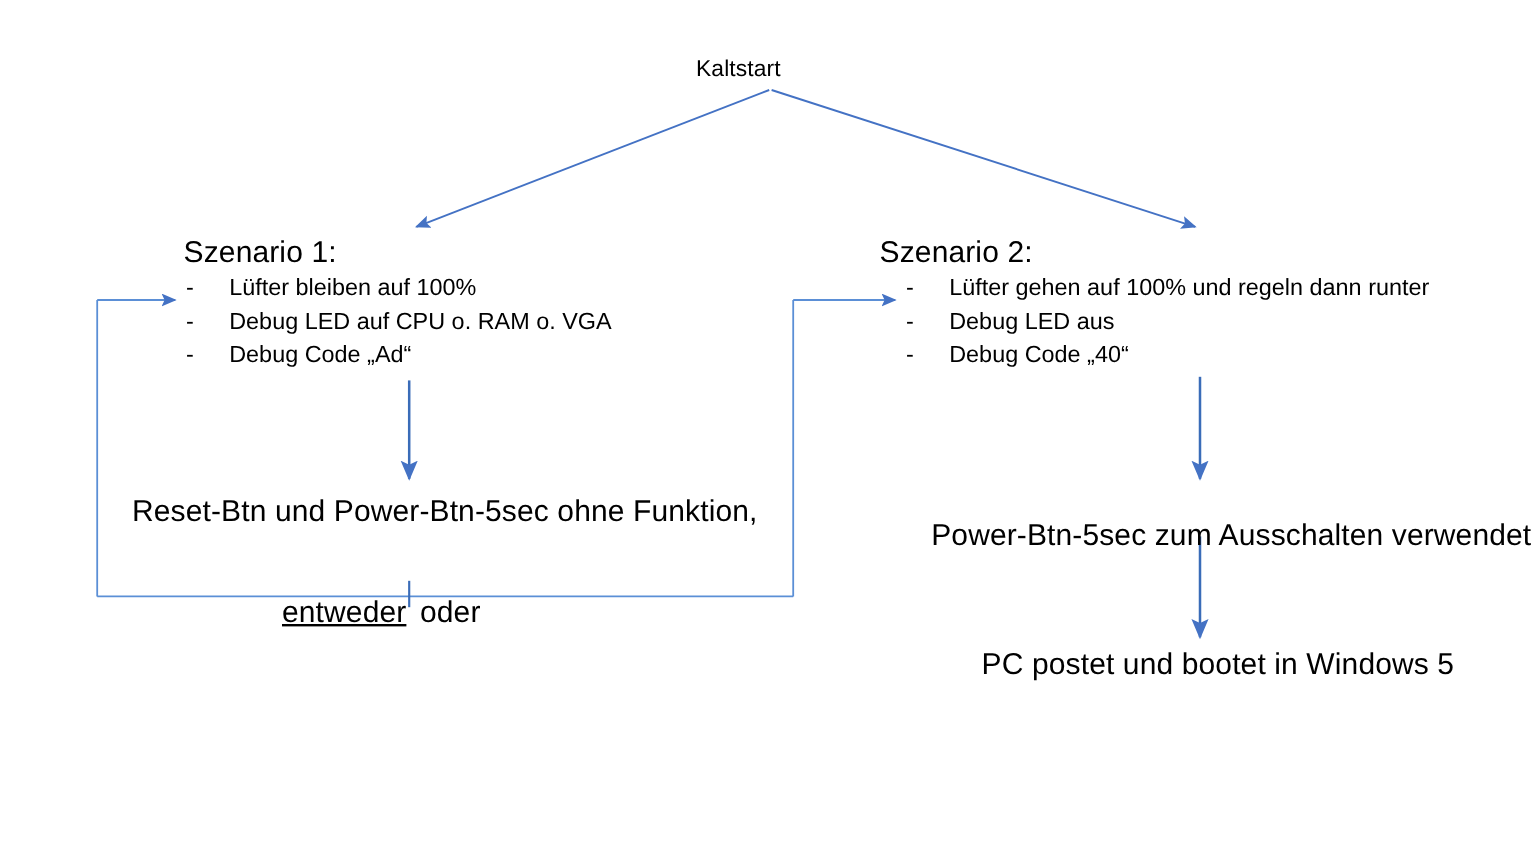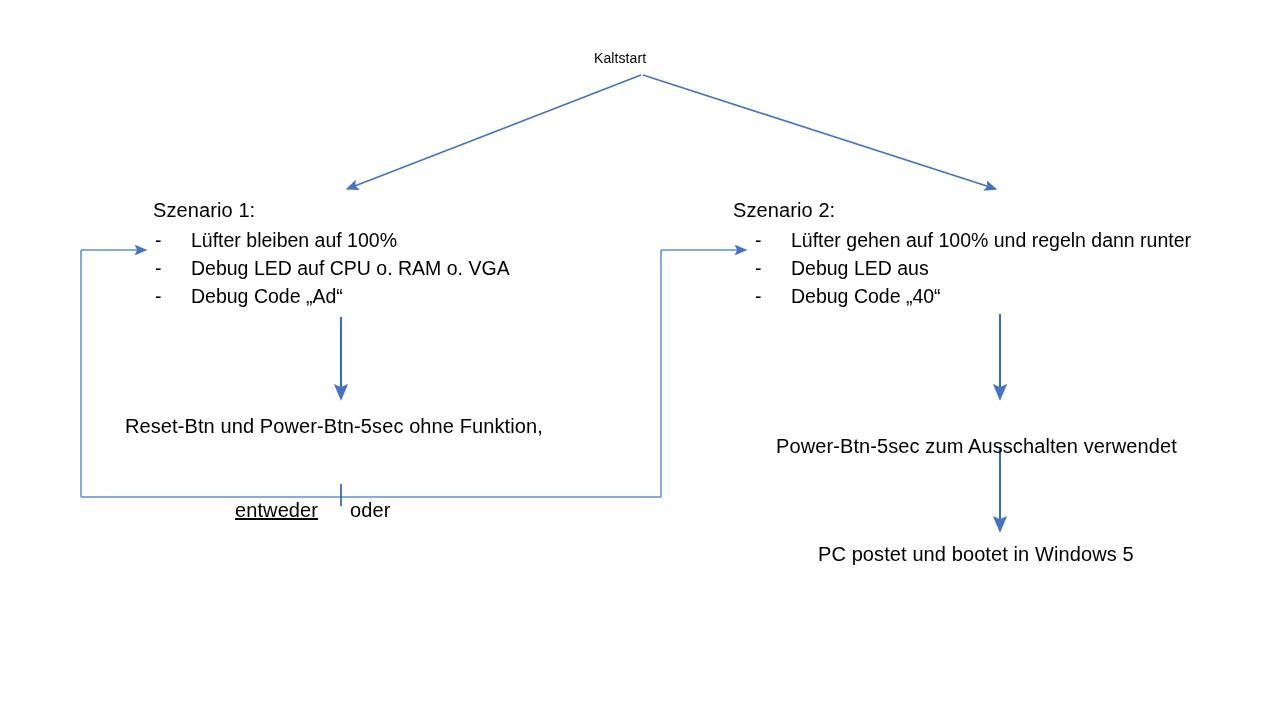--- a/index.html
+++ b/index.html
@@ -18,29 +18,29 @@
   #canvas {
     position: absolute;
     left: 0;
     top: 0;
     width: 1280px;
     height: 720px;
   }
   .txt {
     position: absolute;
     white-space: nowrap;
-    font-size: 20px;
+    font-size: 25px;
     line-height: 28px;
     color: #000000;
     letter-spacing: 0.1px;
   }
   #title {
-    left: 594px;
+    left: 580px;
     top: 44px;
-    font-size: 14px;
+    font-size: 19px;
   }
   #sc1-head { left: 153px; top: 196px; }
   #sc2-head { left: 733px; top: 196px; }
 
   .bullets {
     position: absolute;
     margin: 0;
     padding: 0;
     list-style: none;
   }
@@ -57,21 +57,21 @@
     top: 0;
   }
   .bullets li .btext {
     position: absolute;
     left: 36px;
     top: 0;
   }
   #sc1-bullets { left: 155px; top: 226px; }
   #sc2-bullets { left: 755px; top: 226px; }
 
-  #left-block { left: 125px; top: 412px; }
+  #left-block { left: 110px; top: 412px; }
   #left-block .line2 { position: absolute; left: 0; top: 28px; }
   #right-block-1 { left: 776px; top: 432px; }
   #right-block-2 { left: 818px; top: 540px; }
 
   #either-label { left: 235px; top: 496px; text-decoration: underline; }
   #or-label { left: 350px; top: 496px; }
 </style>
 </head>
 <body>
 

